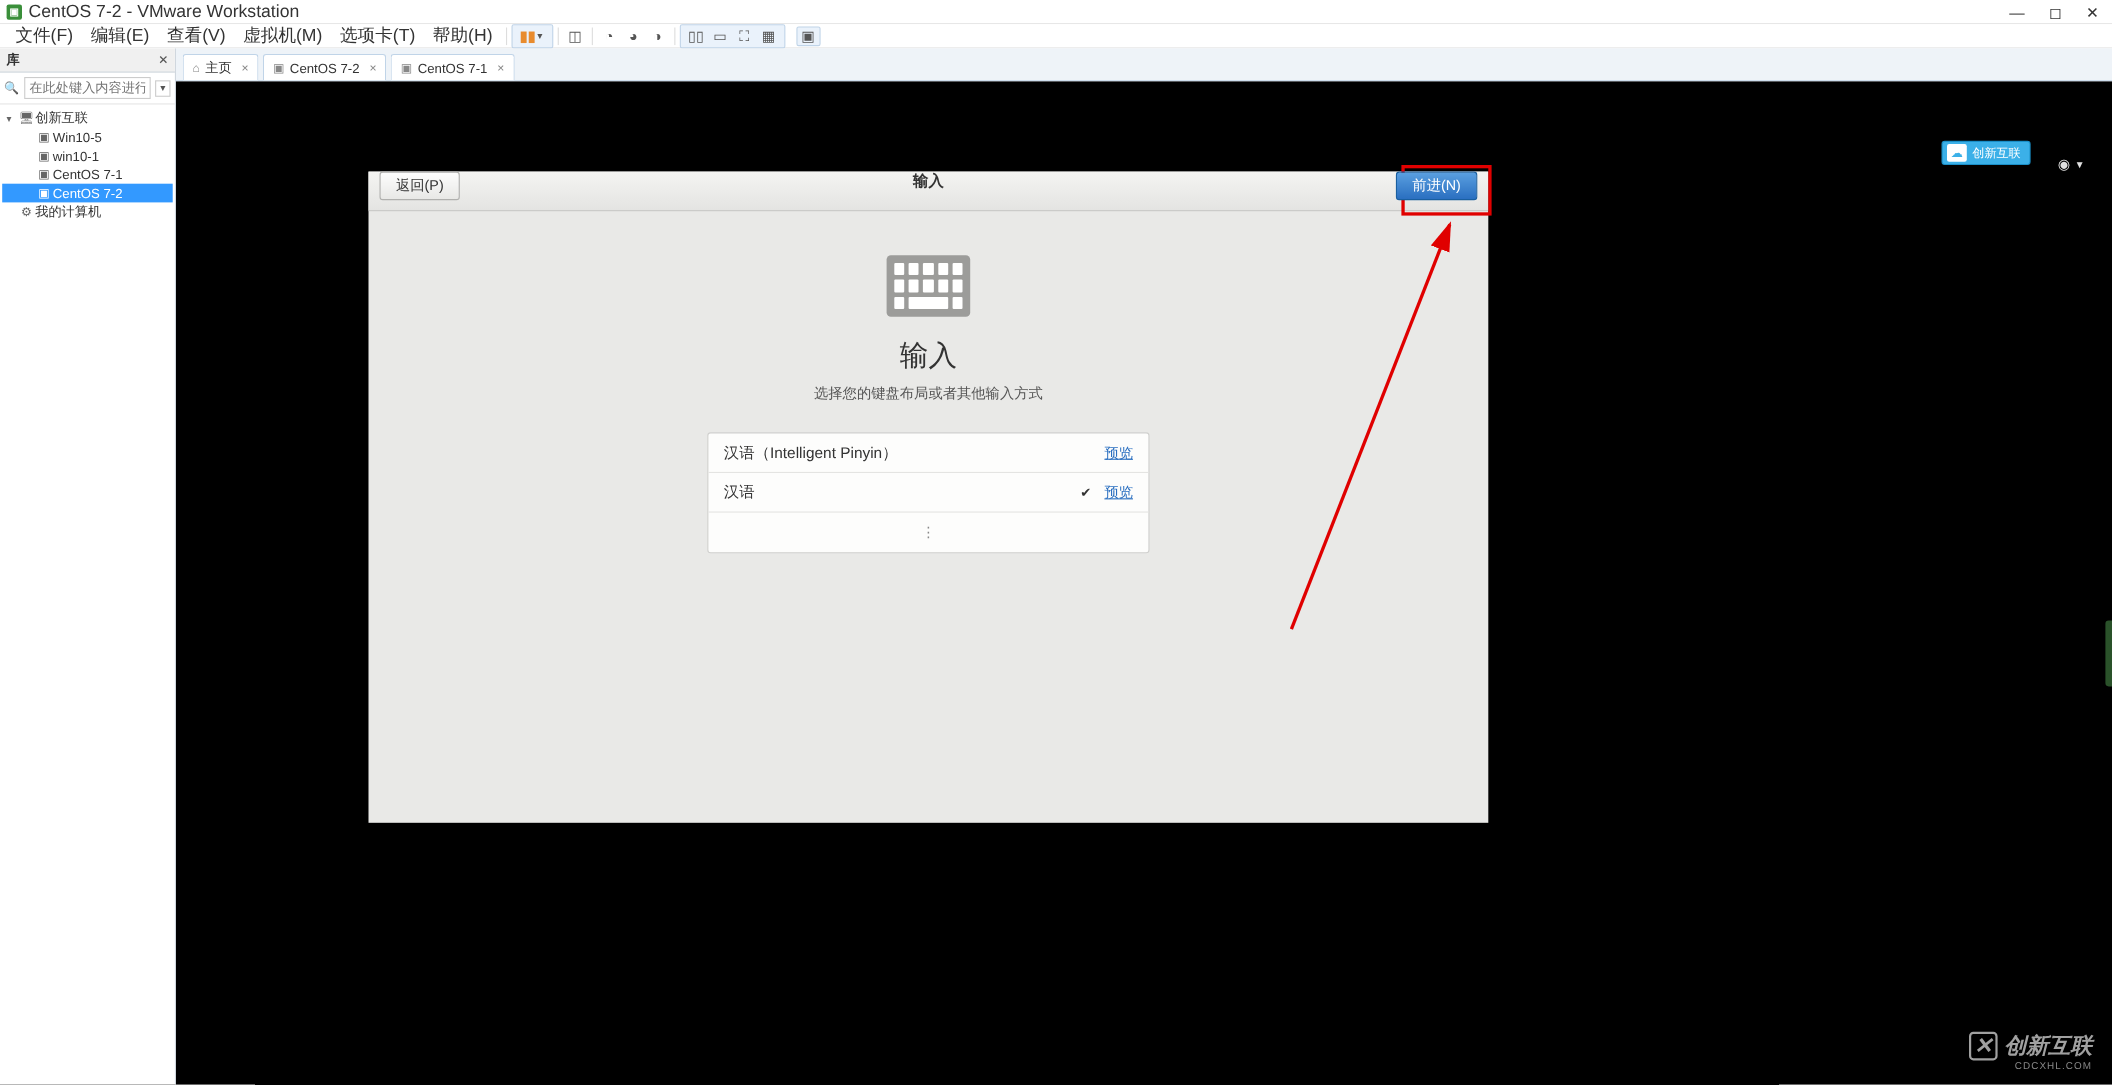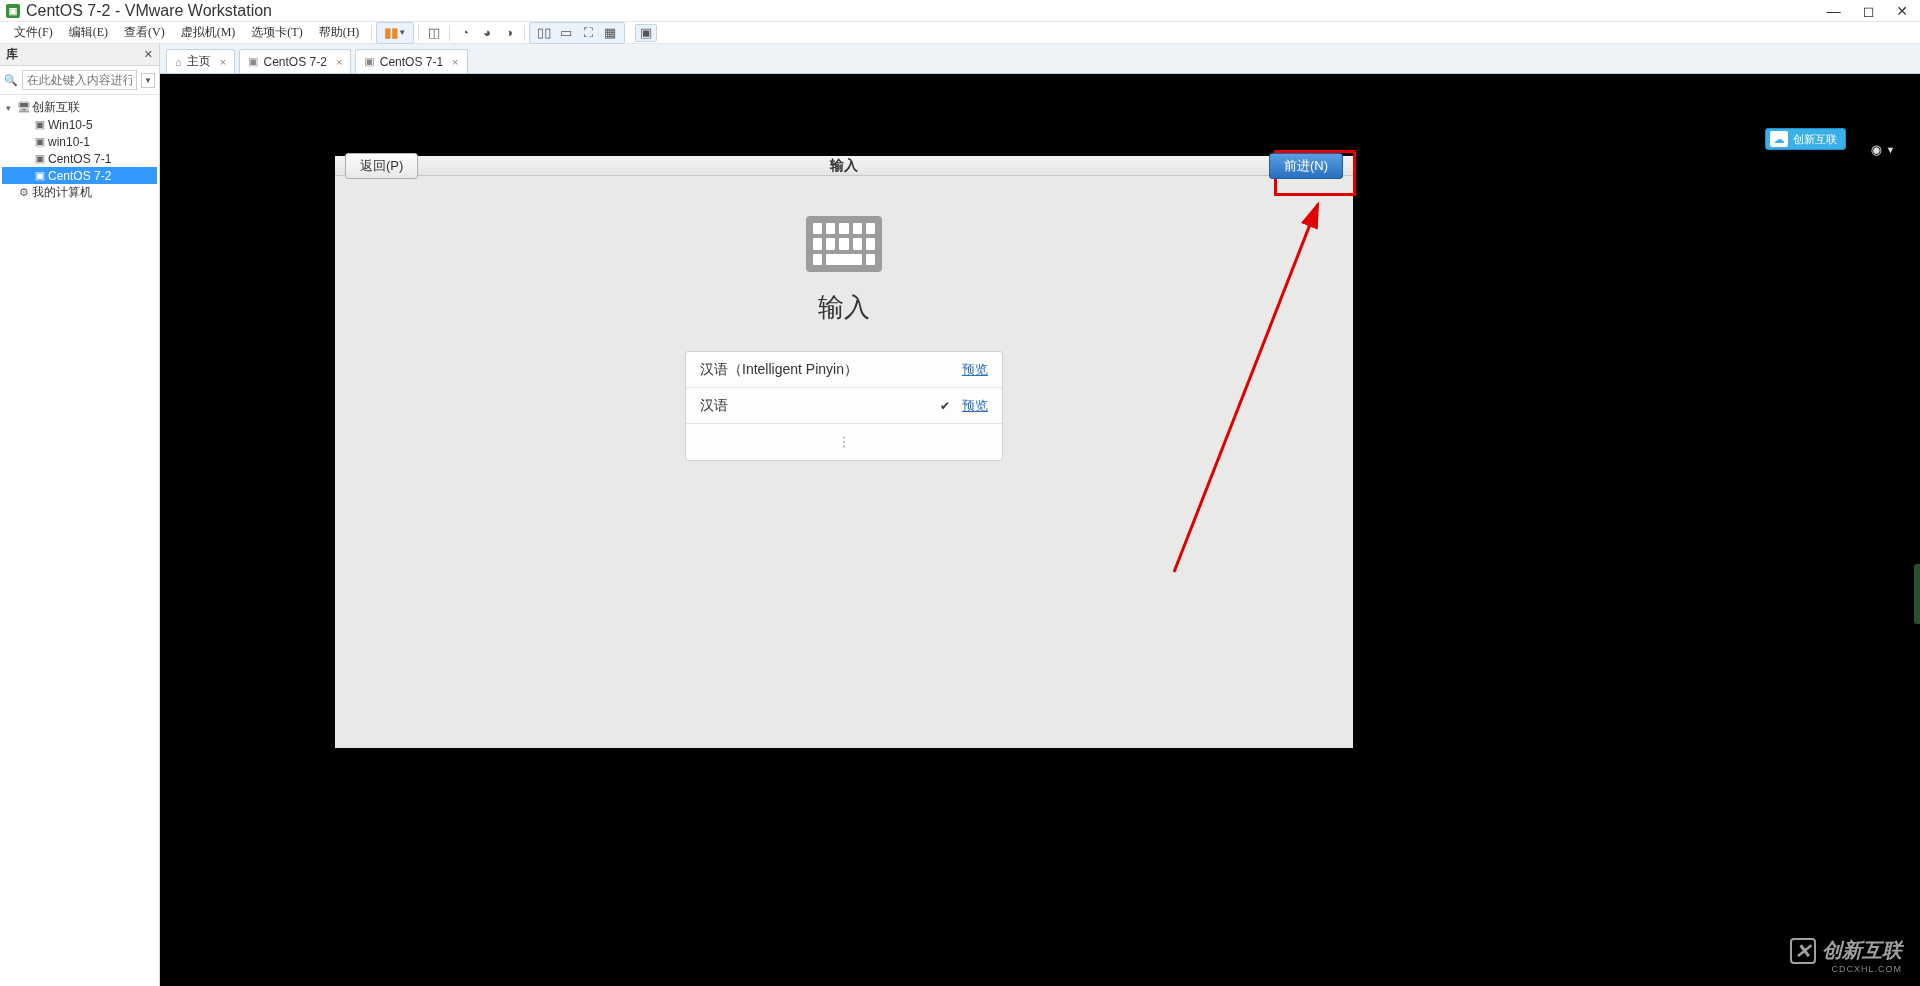--- a/index.html
+++ b/index.html
@@ -7,21 +7,21 @@
 
 
 .titlebar { height: 22px; display: flex; align-items: center; padding: 0 6px; background: #fff; border-bottom: 1px solid #e5e5e5; }
 .titlebar .logo { width: 14px; height: 14px; background: #3a8f3a; border-radius: 2px; margin-right: 6px; display:flex; align-items:center; justify-content:center; color:#fff; font-size:9px; font-weight:bold;}
 .titlebar .title { font-size: 16px; color: #333; }
 .titlebar .winbtns { margin-left: auto; display: flex; gap: 22px; padding-right: 6px; }
 .titlebar .winbtns span { font-size: 14px; color: #333; cursor: default; }
 
 
 .menubar { height: 22px; display: flex; align-items: center; padding: 0 6px; background: #fff; border-bottom: 1px solid #e5e5e5; }
-.menubar .menuitem { padding: 0 8px; font-size: 12px; color: #333; font-family: Liberation Serif, serif; }
+.menubar .menuitem { padding: 0 8px; font-size: 16px; color: #333; }
 .menubar .sep { width: 1px; height: 16px; background: #ddd; margin: 0 4px; }
 .menubar .tool { width: 22px; height: 18px; display:flex; align-items:center; justify-content:center; color:#555; font-size:13px;}
 .menubar .tool.orange { color:#e88b2e; font-weight:bold;}
 .menubar .dropdown-arrow { font-size:8px; color:#555; margin-left:-4px; margin-right:4px;}
 .toolgroup { display:flex; align-items:center; }
 .btnish { border:1px solid #c0d4e8; background:#eaf2fb; border-radius:2px; padding:1px 3px; display:flex; align-items:center;}
 
 
 .library { position:absolute; top:44px; left:0; width:160px; bottom:0; border-right:1px solid #d0d7de; background:#fff; display:flex; flex-direction:column;}
 .library-header { height:22px; background:#f0f0f0; border-bottom:1px solid #d0d7de; display:flex; align-items:center; padding:0 6px;}
@@ -43,34 +43,34 @@
 
 .tabbar { position:absolute; top:44px; left:160px; right:0; height:30px; background:#eef3f8; border-bottom:1px solid #c0d4e8; display:flex; align-items:flex-end; padding:0 6px;}
 .tab { height:24px; border:1px solid #c0d4e8; border-bottom:none; background:#fff; border-radius:3px 3px 0 0; display:flex; align-items:center; padding:0 8px; margin-right:4px; font-size:12px; color:#333; gap:5px;}
 .tab.active { background:#fff; }
 .tab .ticon2 { font-size:11px; color:#888;}
 .tab .close { font-size:11px; color:#888; margin-left:4px;}
 
 
 .vm-area { position:absolute; top:74px; left:160px; right:0; bottom:0; background:#000;}
 .installer-window { position:absolute; left:175px; top:82px; width:1018px; height:592px; background:#e9e9e7;}
-.installer-titlebar { height:20px; border-bottom:1px solid #c8c8c6; display:flex; align-items:center; padding:0 10px; background:linear-gradient(#f4f4f2,#e4e4e2); position:relative;}
+.installer-titlebar { height:36px; border-bottom:1px solid #c8c8c6; display:flex; align-items:flex-start; padding:0 10px; background:linear-gradient(#f4f4f2,#e4e4e2); position:relative;}
 .btn-gtk { height:26px; padding:0 14px; border:1px solid #b0b0ae; border-radius:3px; background:linear-gradient(#fdfdfd,#e8e8e6); font-size:13px; color:#333; display:flex; align-items:center;}
 .btn-gtk.blue { background:linear-gradient(#5a9fe0,#2a6fc0); border-color:#1a5fa0; color:#fff;}
 .installer-titlebar .center-title { position:absolute; left:0; right:0; text-align:center; font-size:14px; color:#333; font-weight:bold;}
 .installer-titlebar .left { z-index:1;}
 .installer-titlebar .right { margin-left:auto; z-index:1;}
 .red-box { position:absolute; border:3px solid #e00000; pointer-events:none;}
 .installer-body { text-align:center; padding-top:40px;}
 .kb-icon { width:76px; height:56px; background:#9c9c9a; border-radius:4px; margin:0 auto; display:grid; grid-template-columns:repeat(5,1fr); gap:4px; padding:7px;}
 .kb-icon div { background:#fff; border-radius:1px;}
 .kb-icon .wide { grid-column:span 3;}
 .in-title { font-size:26px; color:#333; margin-top:18px;}
 .in-sub { font-size:13px; color:#555; margin-top:8px;}
-.option-list { width:318px; margin:26px auto 0; border:1px solid #d0d0ce; background:#fdfdfc; border-radius:3px;}
+.option-list { width:402px; margin:26px auto 0; border:1px solid #d0d0ce; background:#fdfdfc; border-radius:3px;}
 .opt-row { height:36px; display:flex; align-items:center; padding:0 14px; border-bottom:1px solid #e4e4e2; font-size:14px; color:#333;}
 .opt-row:last-child { border-bottom:none; justify-content:center; color:#888;}
 .opt-row .label { flex:1; text-align:left;}
 .opt-row .check { color:#333; font-size:12px; margin-right:12px;}
 .opt-row .preview { color:#2a6fc0; text-decoration:underline; font-size:13px;}
 .dots { letter-spacing:0; line-height:4px; font-size:13px;}
 
 
 .cloud-btn { position:absolute; top:54px; right:74px; height:22px; display:flex; align-items:center; background:#3bb0e8; border:1px solid #1a8fc8; border-radius:3px; color:#fff; font-size:11px; padding:0 8px 0 4px; gap:5px;}
 .cloud-btn .cicon { background:#fff; color:#3bb0e8; width:18px; height:16px; border-radius:2px; display:flex; align-items:center; justify-content:center; font-size:11px;}
@@ -213,20 +213,21 @@
         <div></div>
           <div></div>
           <div></div>
           <div></div>
           <div></div>
         <div></div>
           <div class="wide"></div>
           <div></div>
       </div>
       <div class="in-title">输入</div>
+      <div class="in-sub">选择您的键盘布局或者其他输入方式</div>
       <div class="option-list">
         <div class="opt-row">
           <span class="label">汉语（Intelligent Pinyin）</span>
           <span class="preview">预览</span>
         </div>
         <div class="opt-row">
           <span class="label">汉语</span>
           <span class="check">✔</span>
           <span class="preview">预览</span>
         </div>

